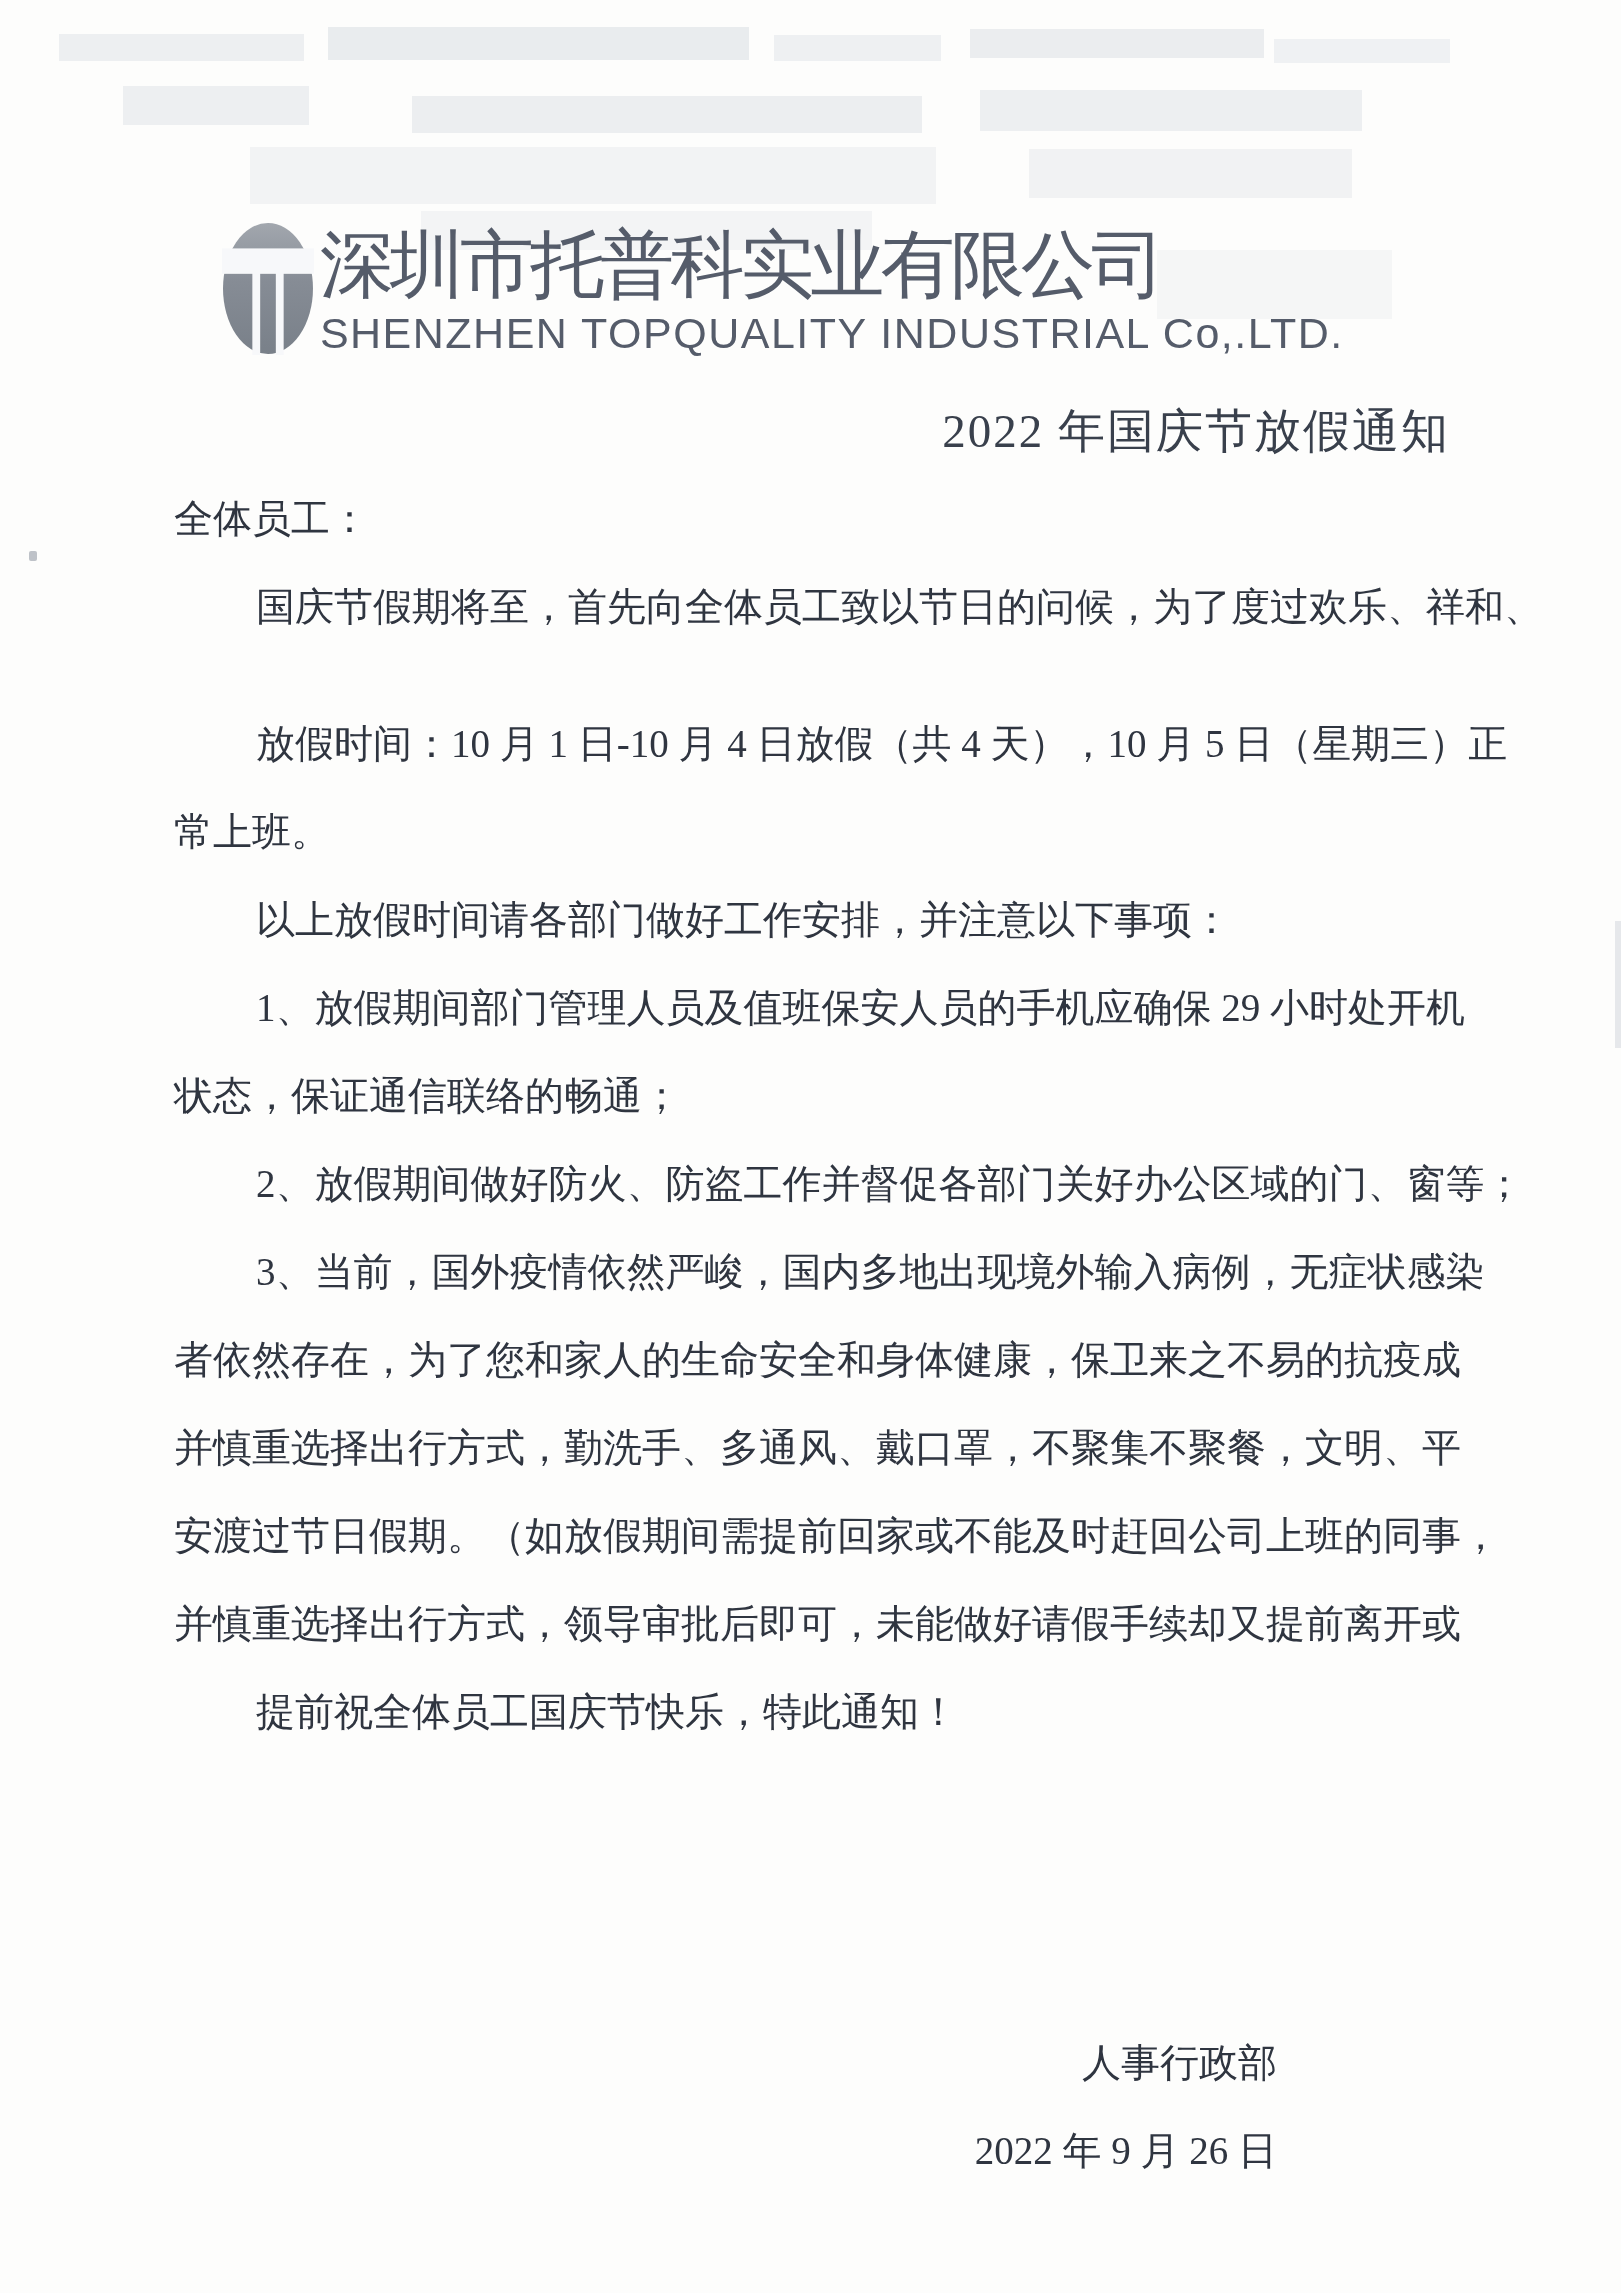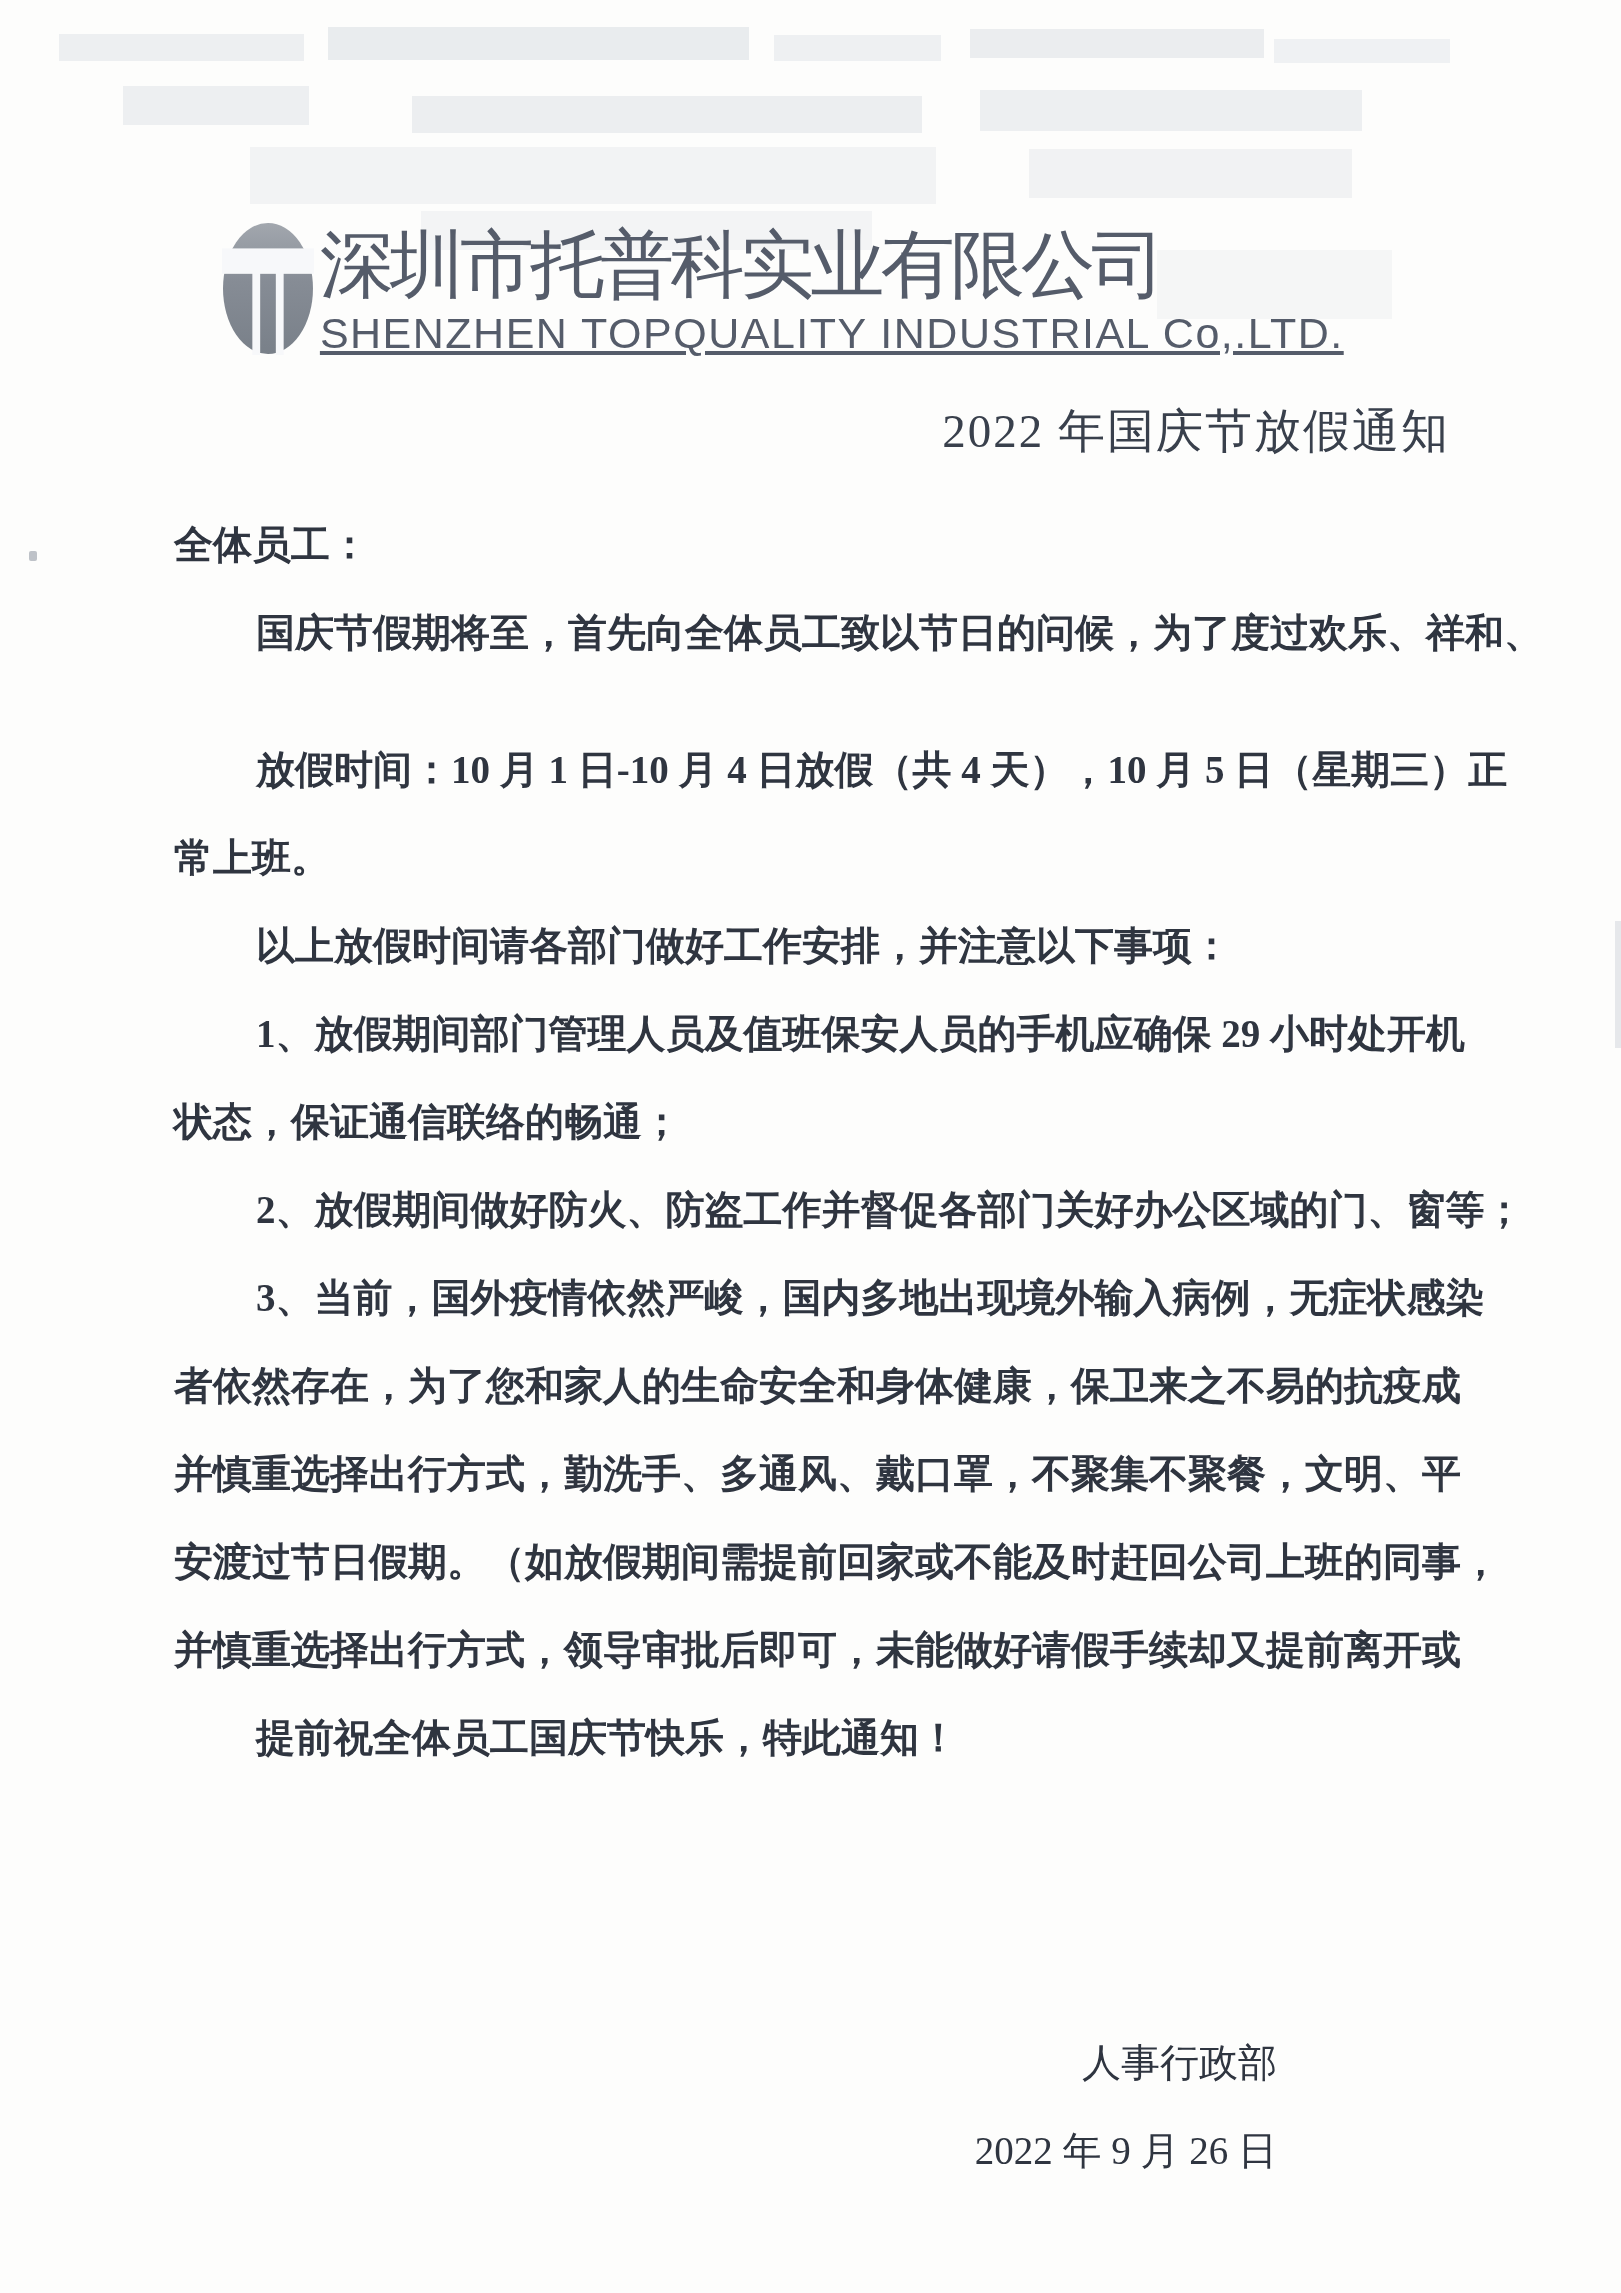--- a/index.html
+++ b/index.html
@@ -26,32 +26,32 @@
   }
   .logo { width:92px; height:133px; flex:0 0 auto; }
   .names { display:flex; flex-direction:column; }
   .company-zh {
     font-size:74px; line-height:86px; letter-spacing:-3.9px;
     color:var(--header-gray,#5a6170); white-space:nowrap; font-weight:400;
   }
   .company-en {
     font-family:"Liberation Sans","DejaVu Sans",sans-serif;
     font-size:43px; line-height:47px; letter-spacing:1.5px;
-    color:var(--header-gray,#4d5460); white-space:nowrap; margin-top:2px;text-decoration:underline;
+    color:var(--header-gray,#4d5460); white-space:nowrap; margin-top:2px;
   }
 
   .title {
     position:absolute; left:174px; top:387px; width:1276px;
     margin:0; text-align:right;
     font-size:47px; line-height:88px; font-weight:normal;
     letter-spacing:2px; color:var(--title-color,#39404c);
     white-space:nowrap;
   }
 
-  .body-text { position:absolute; left:174px; top:501px; width:1276px;font-weight:bold; }
+  .body-text { position:absolute; left:174px; top:475px; width:1276px; }
   .line {
     margin:0; font-size:39px; line-height:88px;
     white-space:nowrap; color:var(--text,#2f3540);
   }
   .line.indent { text-indent:82px; }
   .line.space-before { margin-top:49px; }
 
   .sig-block {
     position:absolute; left:174px; width:1276px;
     box-sizing:border-box; padding-right:173px;

